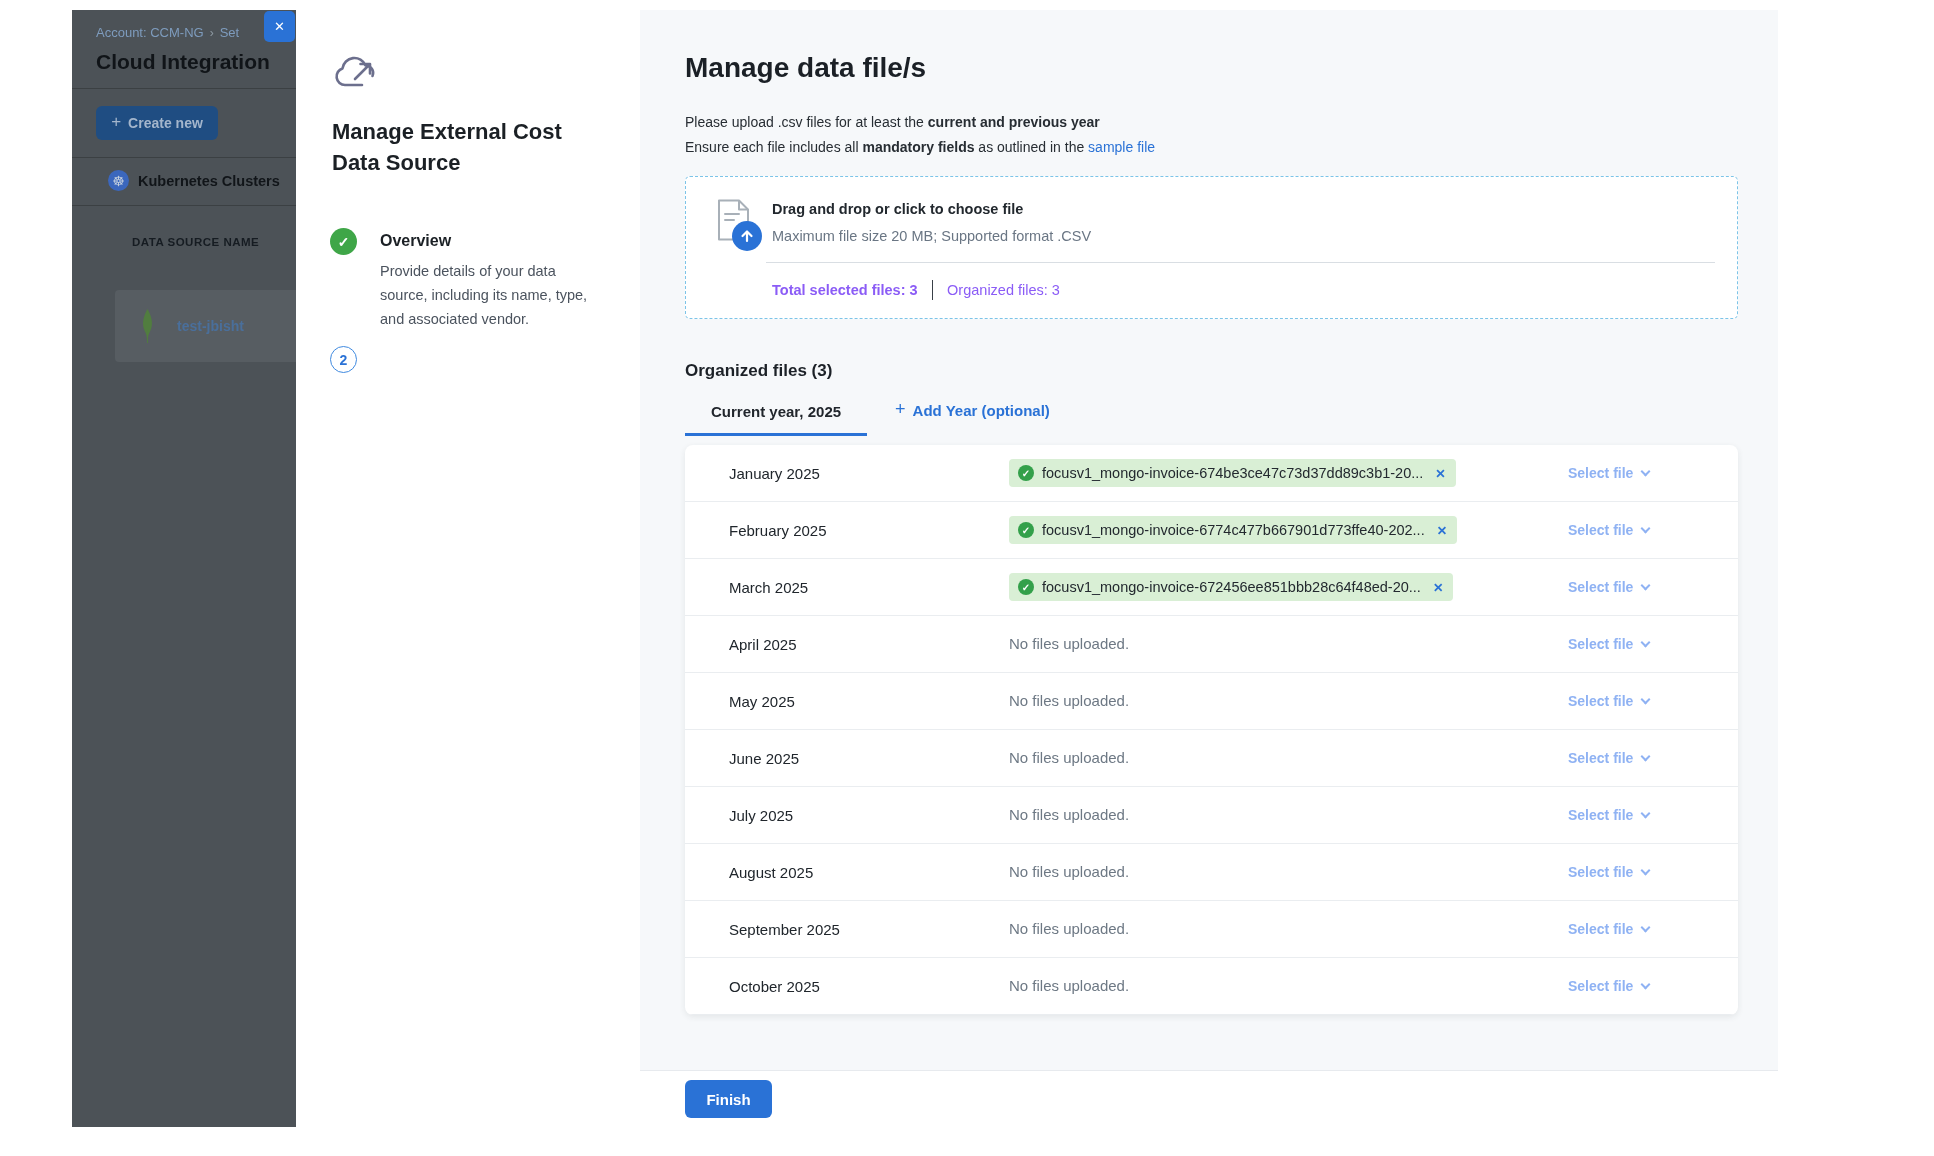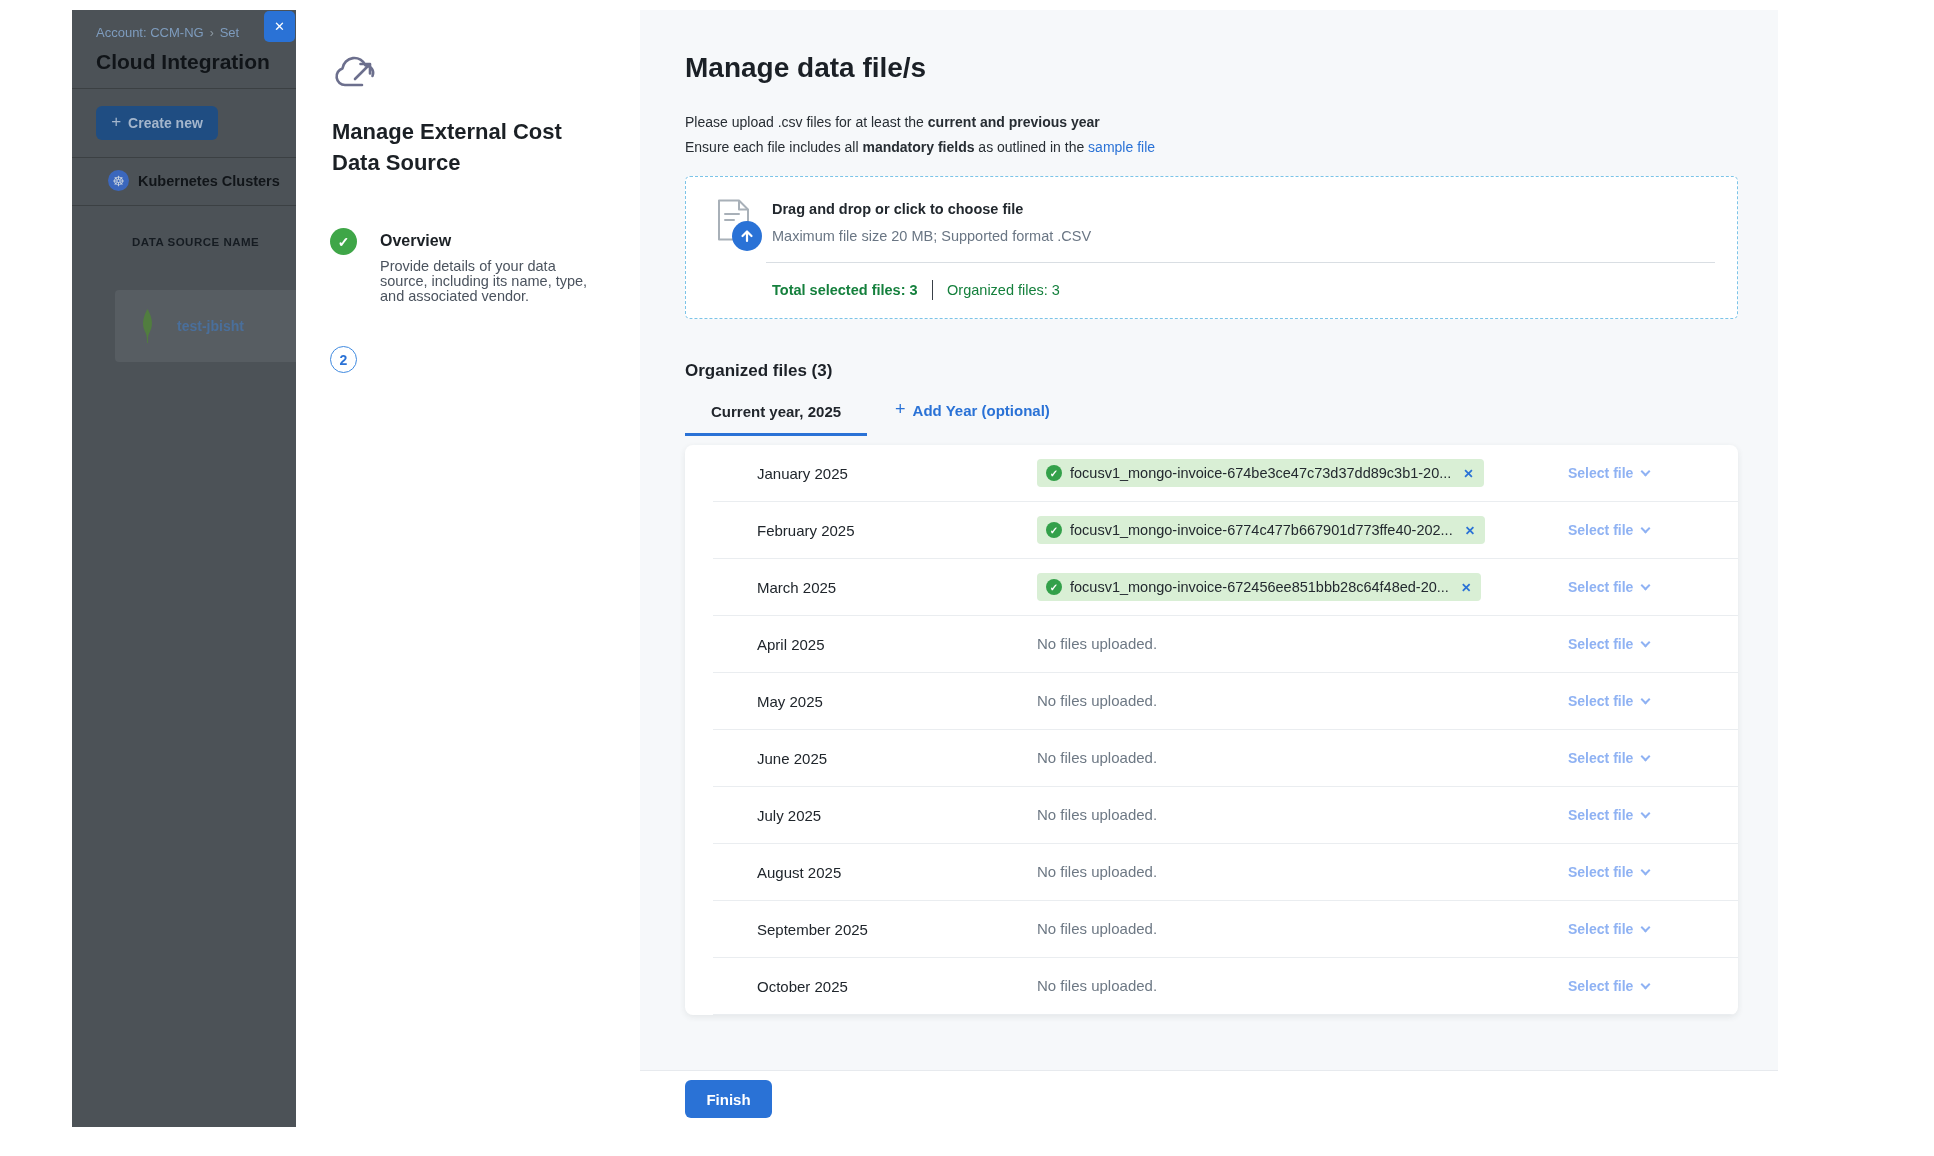--- a/index.html
+++ b/index.html
@@ -45,56 +45,56 @@
                    font-size: 22px; font-weight: 700; color: #1b2025; line-height: 31px; }
   .step { position: absolute; left: 34px; display: flex; }
   .step-1 { top: 218px; }
   .step-2 { top: 336px; }
   .step-badge { width: 27px; height: 27px; border-radius: 50%; flex: 0 0 27px;
                 display: flex; align-items: center; justify-content: center; }
   .step-badge.done { background: #3fa648; color: #fff; font-size: 14px; font-weight: 700; }
   .step-badge.active { background: #fff; border: 1.5px solid #3f8ae0; color: #2a72d6; font-size: 14px; font-weight: 600; }
   .step-body { margin-left: 23px; width: 210px; }
   .step-label { font-size: 16px; font-weight: 700; color: #1b2025; padding-top: 4px; }
-  .step-desc { margin-top: 9px; font-size: 14.5px; color: #4b535e; line-height: 15px; width: 208px; }
+  .step-desc { margin-top: 9px; font-size: 14.5px; color: #4b535e; line-height: 24px; width: 208px; }
 
   
   .content { position: absolute; left: 344px; top: 0; right: 0; height: 1060px;
              background: #f6f8fa; padding: 42px 40px 0 45px; overflow: hidden; }
   .content h1 { margin: 0 0 26px 0; font-size: 28px; font-weight: 700; color: #1b2026; }
   .intro { font-size: 14px; color: #272d33; line-height: 25px; margin: 0 0 16px 0; }
   .intro b { font-weight: 700; }
   .intro .link { color: #2a72d6; cursor: pointer; }
 
   .dropzone { position: relative; height: 143px; background: #fff; border: 1px dashed #7cc4e8;
               border-radius: 5px; margin-bottom: 42px; cursor: pointer; }
   .dz-icon { position: absolute; left: 30px; top: 22px; width: 54px; height: 58px; }
   .dz-circle { position: absolute; left: 16px; top: 22px; width: 30px; height: 30px; border-radius: 50%;
                background: #2a72d6; display: flex; align-items: center; justify-content: center; }
   .dz-title { position: absolute; left: 86px; top: 24px; font-size: 14.5px; font-weight: 700; color: #22282e; }
   .dz-sub { position: absolute; left: 86px; top: 51px; font-size: 14.5px; color: #6a7684; }
   .dz-divider { position: absolute; left: 80px; right: 22px; top: 85px; height: 1px; background: #d9dee3; }
-  .dz-totals { position: absolute; left: 86px; top: 103px; display: flex; align-items: center; font-size: 14.5px; color: #15803d; }
+  .dz-totals { position: absolute; left: 86px; top: 103px; display: flex; align-items: center; font-size: 14.5px; color: #8b5cf6; }
   .dz-totals .tot { font-weight: 700; }
   .dz-vsep { width: 1.5px; height: 20px; background: #394048; margin: 0 14px; }
 
   .org-heading { font-size: 17px; font-weight: 700; color: #1c2127; margin: 0 0 20px 0; }
   .tabs { display: flex; align-items: flex-end; margin-bottom: 9px; }
   .tab-active { padding: 0 26px 13px 26px; font-size: 15px; font-weight: 600; color: #21262c;
                 border-bottom: 3px solid #2a72d6; cursor: pointer; }
   .tab-add { margin-left: 28px; padding-bottom: 16px; display: flex; align-items: center; gap: 7px;
              font-size: 15px; font-weight: 600; color: #2a72d6; cursor: pointer; }
   .tab-add .plus { font-size: 18px; font-weight: 400; margin-top: -2px; }
 
   .card { background: #fff; border-radius: 8px; box-shadow: 0 2px 6px rgba(40,50,60,0.09); overflow: hidden; }
   .thead, .trow { display: grid; grid-template-columns: 280px 1fr 130px; align-items: center;
                   padding: 0 40px 0 44px; }
   .thead { padding-top: 34px; padding-bottom: 17px; border-bottom: 1px solid #e4e8ec; }
   .th { font-size: 12px; font-weight: 700; letter-spacing: 0.3px; color: #20262c; }
-  .trow { height: 57px; border-bottom: 1px solid #eaedf0; margin-left: 28px; }
+  .trow { height: 57px; border-bottom: 1px solid #eaedf0; }
   .cell-month { font-size: 15px; color: #20262c; }
   .chip { display: inline-flex; align-items: center; background: #d9efd5; border-radius: 4px;
           padding: 6px 10px 6px 9px; max-width: 490px; }
   .chip-check { width: 16px; height: 16px; border-radius: 50%; background: #33a04a; color: #fff;
                 font-size: 10px; font-weight: 700; display: inline-flex; align-items: center; justify-content: center;
                 flex: 0 0 16px; }
   .chip-label { margin-left: 8px; font-size: 14.5px; color: #23292f; white-space: nowrap; }
   .chip-remove { margin-left: 12px; color: #2a72d6; font-size: 12.5px; font-weight: 700; cursor: pointer; }
   .cell-file .empty { font-size: 15px; color: #6d7884; }
   .cell-select { display: flex; align-items: center; color: #8fb2f3; font-size: 14px; font-weight: 600; cursor: pointer; }

